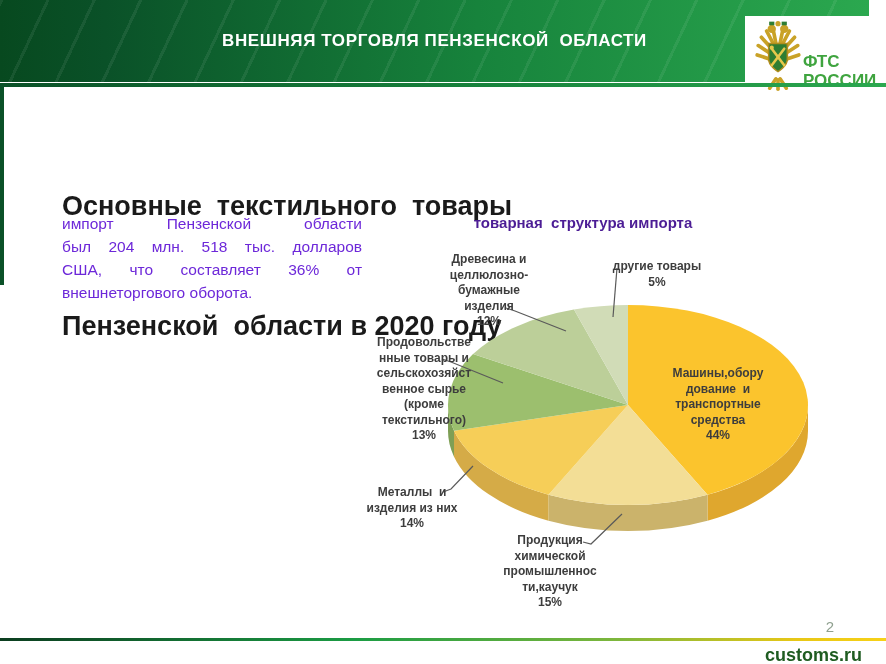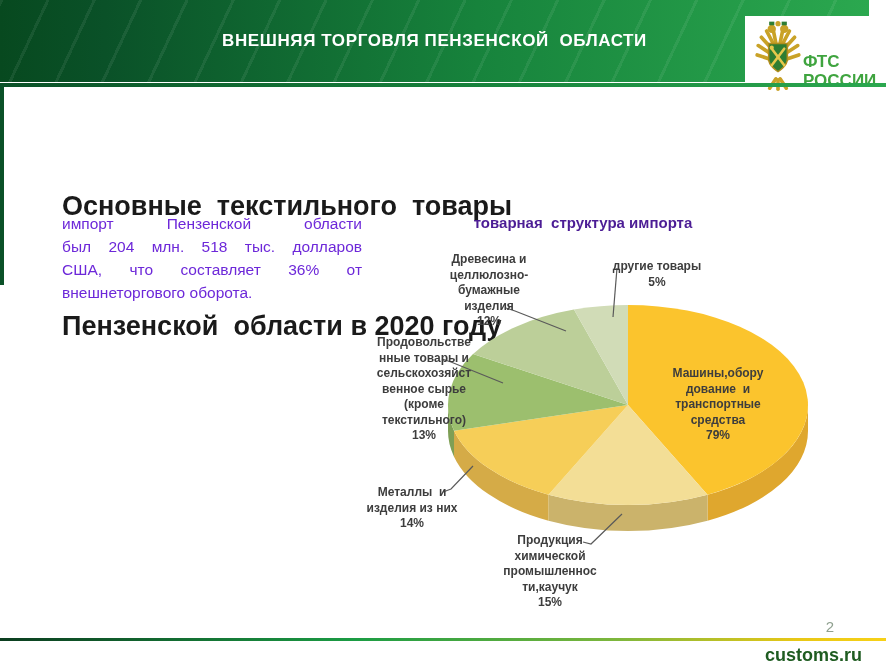--- a/index.html
+++ b/index.html
@@ -108,21 +108,21 @@
       <polyline points="443,492 451,489 473,466" fill="none" stroke="#5A5A5A" stroke-width="1.2"></polyline>
       <polyline points="442,359 451,362 503,383" fill="none" stroke="#5A5A5A" stroke-width="1.2"></polyline>
       <polyline points="506,308 515,311 566,331" fill="none" stroke="#5A5A5A" stroke-width="1.2"></polyline>
       <polyline points="617,268 613,317" fill="none" stroke="#5A5A5A" stroke-width="1.2"></polyline>
     </svg>
 
   <div class="callout" style="left: 718px; top: 366px;">Машины,обору
 дование  и
 транспортные
 средства
-79%</div>
+44%</div>
   <div class="callout" style="left: 550px; top: 533px;">Продукция
 химической
 промышленнос
 ти,каучук
 15%</div>
   <div class="callout" style="left: 412px; top: 485px;">Металлы  и
 изделия из них
 14%</div>
   <div class="callout" style="left: 399px; top: 335px; margin-left: 25px;">Продовольстве
 нные товары и

